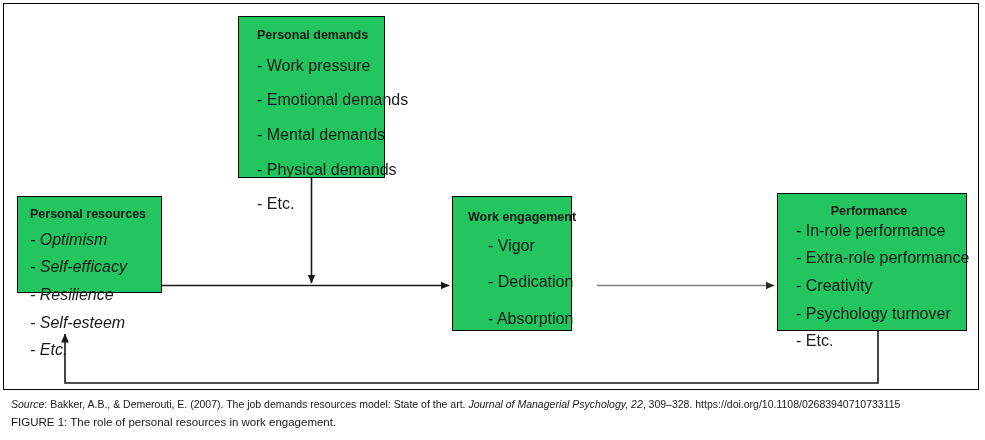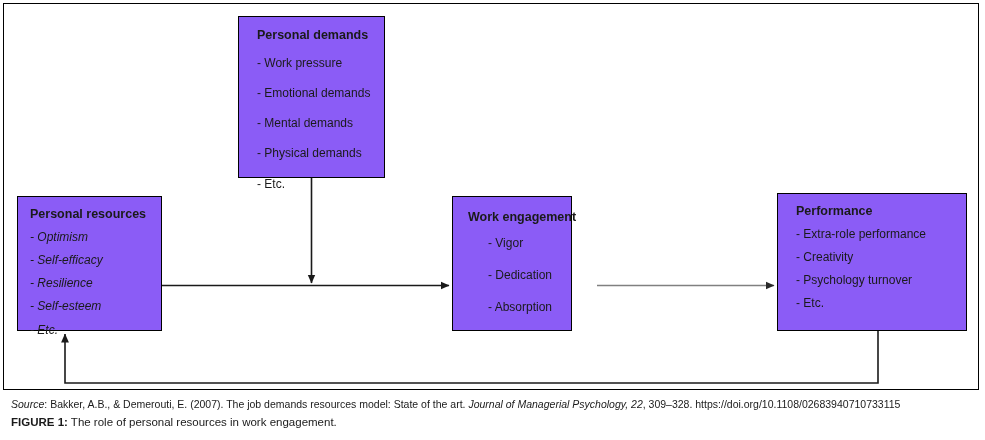--- a/index.html
+++ b/index.html
@@ -36,52 +36,52 @@
     top: 0;
     width: 985px;
     height: 440px;
     pointer-events: none;
   }
   
   .node-box {
     position: absolute;
     border: 1.5px solid #000000;
     box-sizing: border-box;
-    background: #8b5cf6;
+    background: #22c55e;
     padding: 10px 12px 8px 21px;
   }
   .node-title {
     font-weight: bold;
     font-size: 12.5px;
     line-height: 1.1;
     margin-bottom: 9px;
     white-space: nowrap;
   }
   .node-item {
-    font-size: 12px;
+    font-size: 16px;
     line-height: 1.1;
     white-space: nowrap;
   }
   
   #box-personal-demands {
     left: 238px;
     top: 16px;
     width: 147px;
     height: 162px;
     padding-left: 18px;
     padding-top: 12px;
   }
   #box-personal-demands .node-item { margin-bottom: 17px; }
   #box-personal-demands .node-title { margin-bottom: 14px; }
 
   #box-personal-resources {
     left: 17px;
     top: 196px;
     width: 145px;
-    height: 135px;
+    height: 97px;
     padding-left: 12px;
     padding-top: 11px;
   }
   #box-personal-resources .node-title { margin-bottom: 9px; }
   #box-personal-resources .node-item { margin-bottom: 10px; font-style: italic; }
 
   #box-work-engagement {
     left: 452px;
     top: 196px;
     width: 120px;
@@ -94,21 +94,22 @@
 
   #box-performance {
     left: 777px;
     top: 193px;
     width: 190px;
     height: 138px;
     padding-left: 18px;
     padding-top: 11px;
   }
   #box-performance .node-title {
-    margin-bottom: 9px;
+    margin-bottom: 3px;
+    text-align: center;
     padding-right: 12px;
   }
   #box-performance .node-item { margin-bottom: 10px; }
 
   
   #caption-block {
     position: absolute;
     left: 11px;
     top: 398px;
     width: 978px;
@@ -120,21 +121,21 @@
     white-space: nowrap;
   }
   #source-line .ital { font-style: italic; }
   #figure-caption-line {
     font-size: 11.5px;
     line-height: 1.3;
     margin-top: 4px;
     color: #1a1a1a;
     white-space: nowrap;
   }
-  #figure-caption-label { font-weight: bold; text-align: right; }
+  #figure-caption-label { font-weight: normal; text-align: right; }
 </style>
 </head>
 <body>
 
 <div id="page">
 
   <div id="figure-frame"></div>
 
   <svg id="connectors" viewBox="0 0 985 440" width="985" height="440" xmlns="http://www.w3.org/2000/svg">
     <defs>
@@ -178,20 +179,21 @@
 
   <div class="node-box" id="box-work-engagement">
     <div class="node-title">Work engagement</div>
     <div class="node-item">- Vigor</div>
     <div class="node-item">- Dedication</div>
     <div class="node-item">- Absorption</div>
   </div>
 
   <div class="node-box" id="box-performance">
     <div class="node-title">Performance</div>
+    <div class="node-item">- In-role performance</div>
     <div class="node-item">- Extra-role performance</div>
     <div class="node-item">- Creativity</div>
     <div class="node-item">- Psychology turnover</div>
     <div class="node-item">- Etc.</div>
   </div>
 
   <div id="caption-block">
     <div id="source-line"><span class="ital">Source</span><span>: </span><span>Bakker, A.B., &amp; Demerouti, E. (2007). The job demands resources model: State of the art. </span><span class="ital">Journal of Managerial Psychology, 22</span><span>, 309–328. </span><span>https://doi.org/10.1108/02683940710733115</span></div>
     <div id="figure-caption-line"><span id="figure-caption-label">FIGURE 1:</span><span> The role of personal resources in work engagement.</span></div>
   </div>

